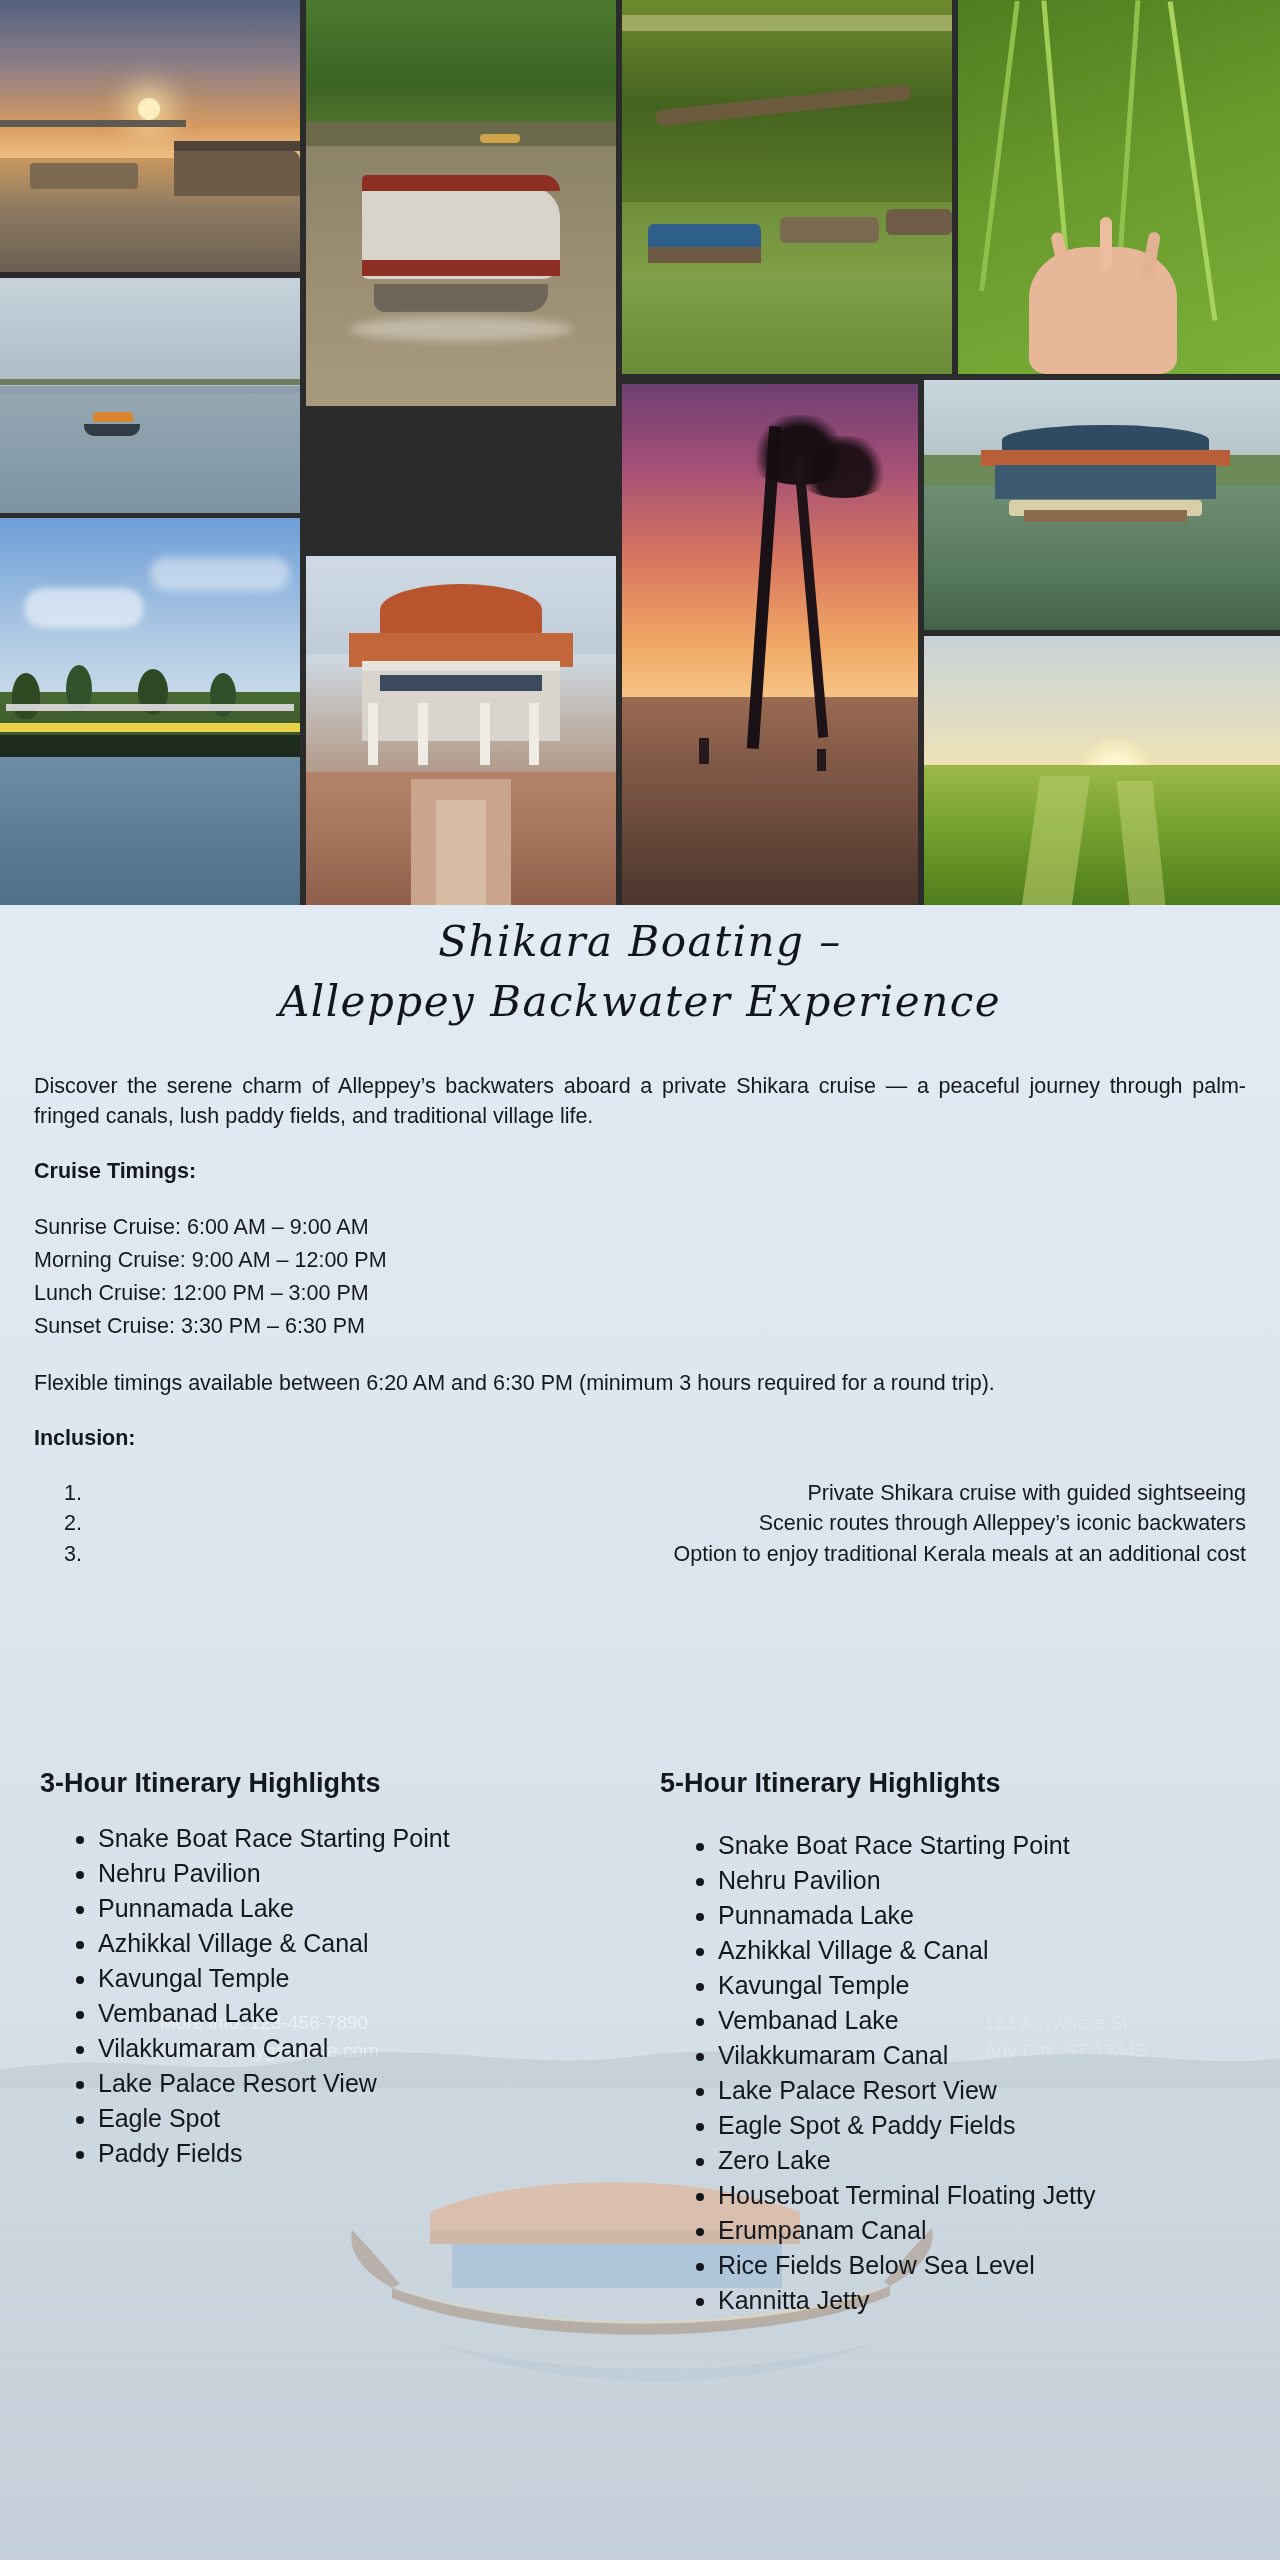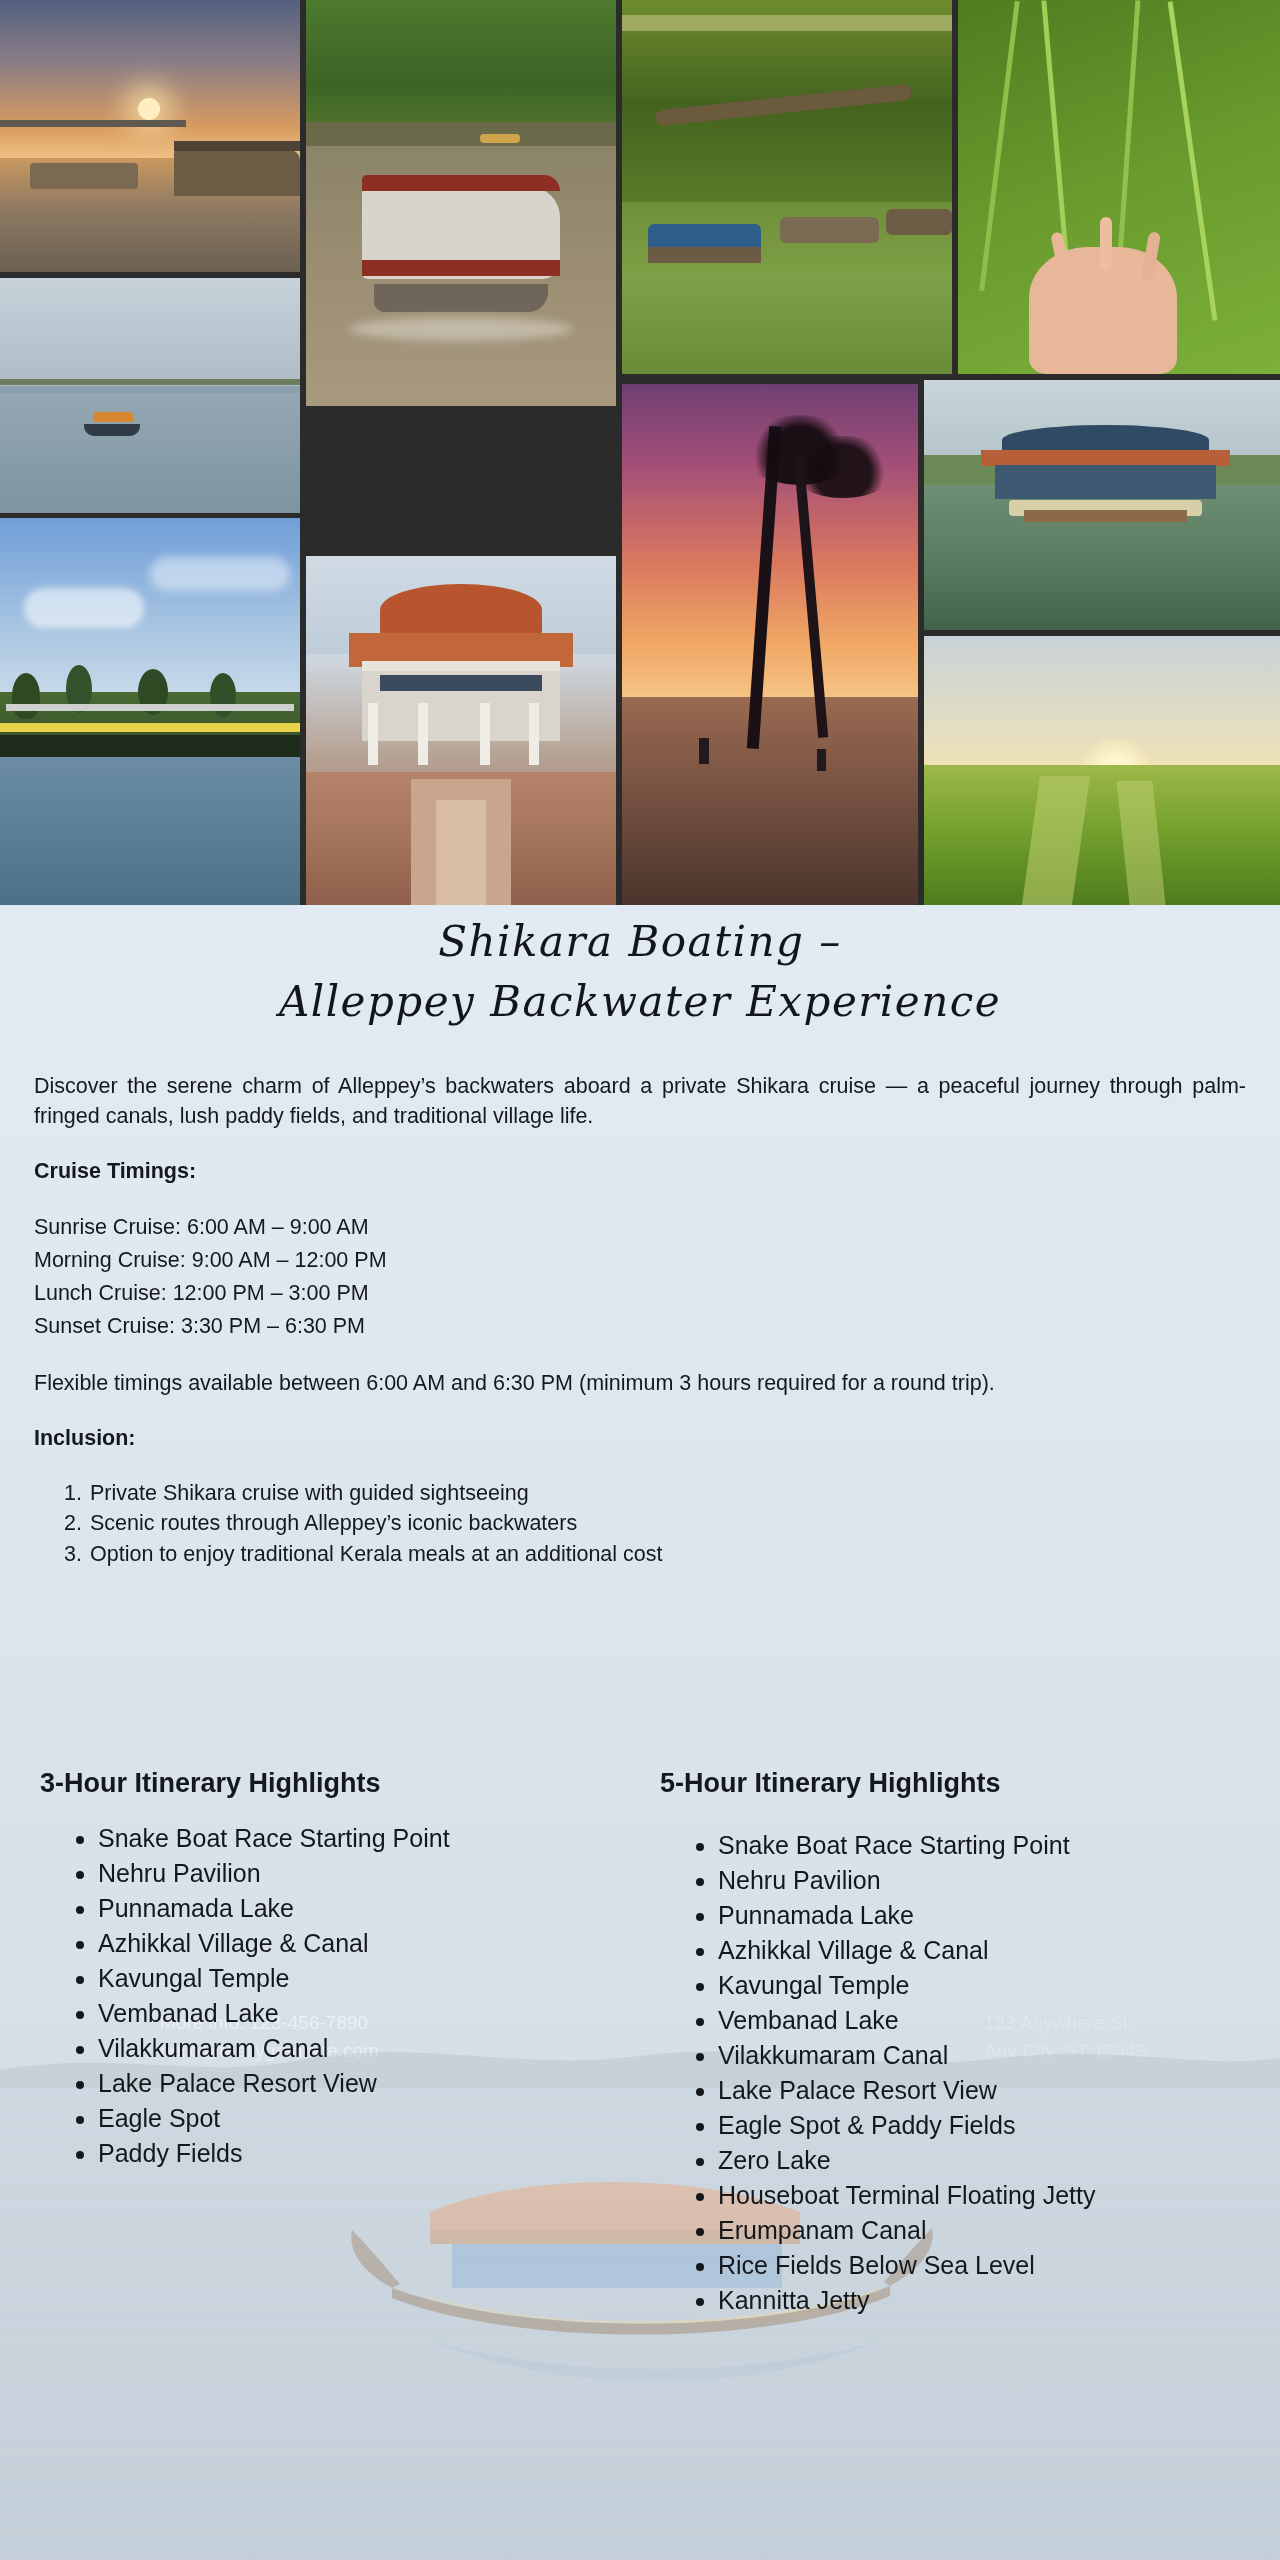--- a/index.html
+++ b/index.html
@@ -95,21 +95,21 @@
     line-height: 1.38;
     text-align: justify;
     margin: 0 0 26px 0;
   }
   ol.inclusion {
     margin: 4px 0 0 0;
     padding-left: 54px;
     font-size: 21.5px;
     line-height: 1.42;
   }
-  ol.inclusion li { padding-left: 2px; }
+  ol.inclusion li { padding-left: 2px; text-align: right; }
 
   
   .itin {
     position: absolute;
     top: 1768px;
     color: #14181d;
   }
   .itin.left { left: 40px; width: 560px; }
   .itin.right { left: 660px; width: 560px; }
   .itin h3 {
@@ -286,21 +286,21 @@
 
     <p class="label">Cruise Timings:</p>
 
     <div class="timings">
       <div>Sunrise Cruise: 6:00 AM – 9:00 AM</div>
       <div>Morning Cruise: 9:00 AM – 12:00 PM</div>
       <div>Lunch Cruise: 12:00 PM – 3:00 PM</div>
       <div>Sunset Cruise: 3:30 PM – 6:30 PM</div>
     </div>
 
-    <p class="flex-note">Flexible timings available between 6:00 AM and 6:30 PM (minimum 3 hours required for a round trip).</p>
+    <p class="flex-note">Flexible timings available between 6:20 AM and 6:30 PM (minimum 3 hours required for a round trip).</p>
 
     <p class="label">Inclusion:</p>
 
     <ol class="inclusion">
       <li>Private Shikara cruise with guided sightseeing</li>
       <li>Scenic routes through Alleppey’s iconic backwaters</li>
       <li>Option to enjoy traditional Kerala meals at an additional cost</li>
     </ol>
   </div>
 

